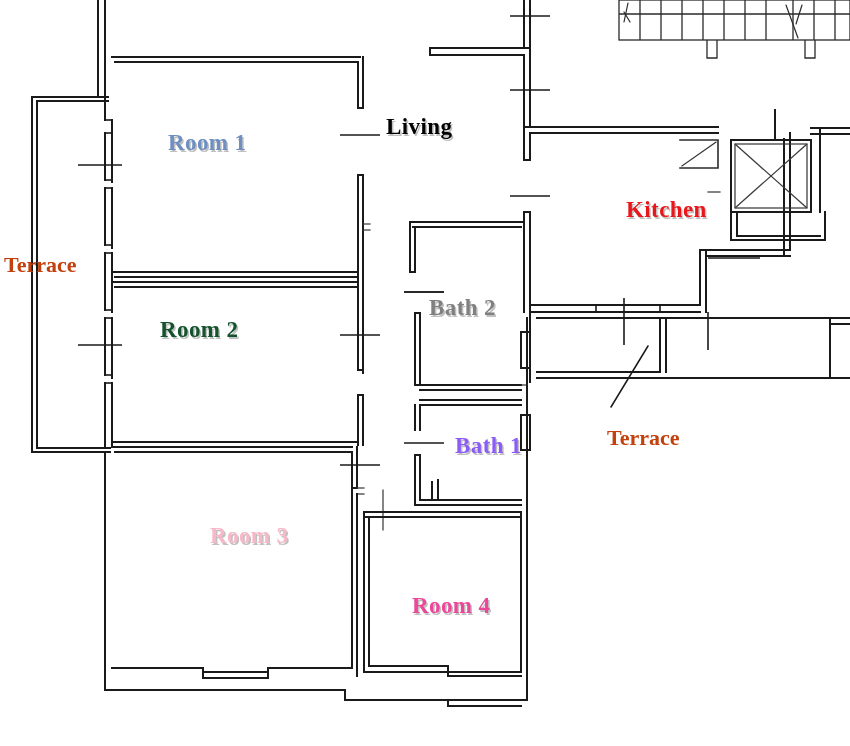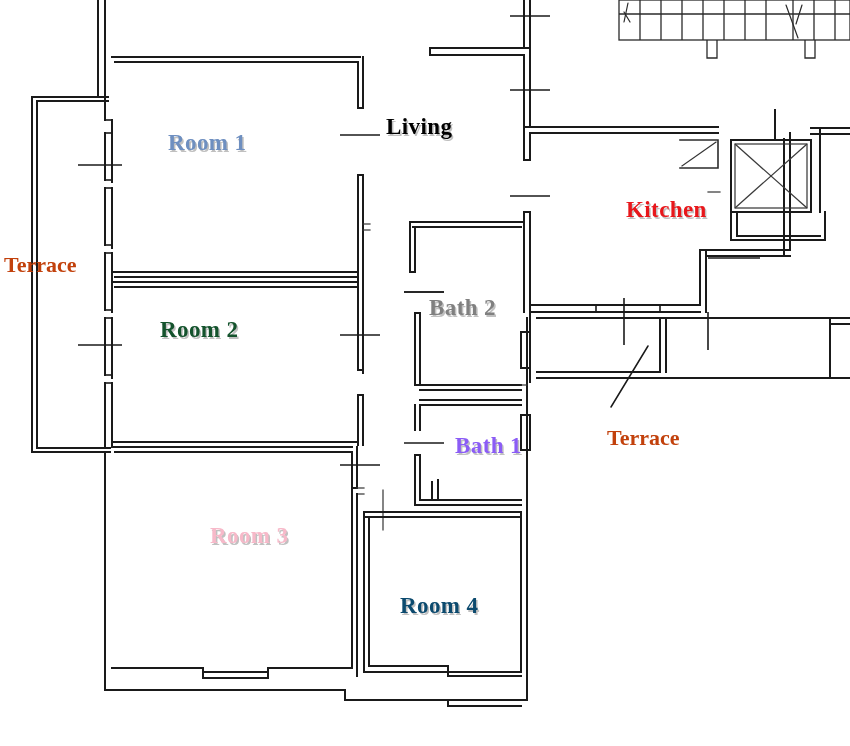--- a/index.html
+++ b/index.html
@@ -388,21 +388,21 @@
     </g>
 
   </svg>
 
   <div class="room-label label-shadowed" style="left:168px; top:131px; color:#6e8fc0;">Room 1</div>
 
   <div class="room-label label-shadowed" style="left:160px; top:318px; color:#14532d;">Room 2</div>
 
   <div class="room-label label-shadowed" style="left:166px; top:524px; color:#f7b9c9;margin-left:44px;">Room 3</div>
 
-  <div class="room-label label-shadowed" style="left:400px; top:594px; color:#0c4a6e;">Room 4</div>
+  <div class="room-label label-shadowed" style="left:412px; top:594px; color:#ec4899;">Room 4</div>
 
   <div class="room-label label-shadowed" style="left:386px; top:115px; color:#000000;">Living</div>
 
   <div class="room-label label-shadowed" style="left:582px; top:198px; color:#e8171b;margin-left:44px;">Kitchen</div>
 
   <div class="room-label label-shadowed" style="left:455px; top:434px; color:#8b5cf6;">Bath 1</div>
 
   <div class="room-label label-shadowed" style="left:429px; top:296px; color:#808080;">Bath 2</div>
 
   <div class="terrace-label" style="left:4px; top:254px;">Terrace</div>

